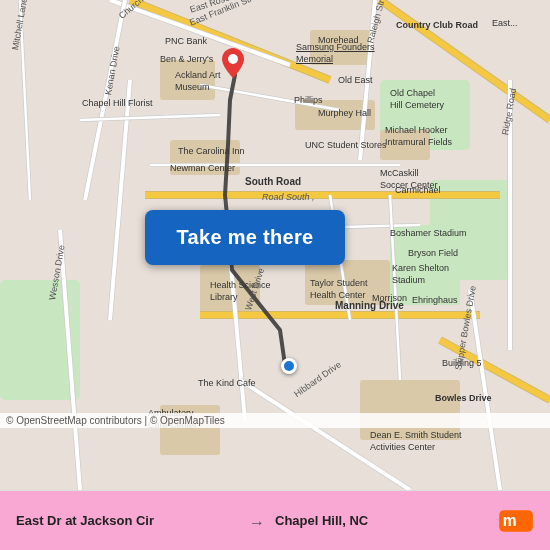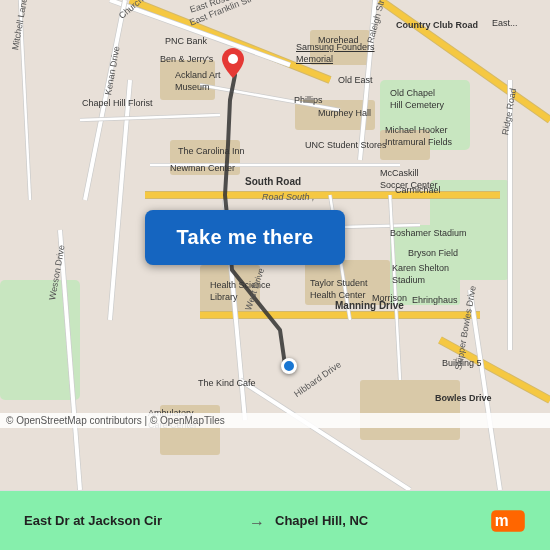--- a/index.html
+++ b/index.html
@@ -86,24 +86,24 @@
       border-radius: 50%;
       border: 3px solid white;
       box-shadow: 0 1px 4px rgba(0,0,0,0.5);
       z-index: 5;
     }
 
     
     #bottom-bar {
       width: 100%;
       height: 60px;
-      background: #86efac;
+      background: #f9a8d4;
       display: flex;
       align-items: center;
-      padding: 0 24px;
+      padding: 0 16px;
       border-top: 1px solid #ddd;
       position: relative;
     }
 
     #from-location {
       font-size: 13px;
       font-weight: 600;
       color: #222;
       flex: 1;
     }
@@ -257,20 +257,21 @@
     <div style="position:absolute;top:228px;left:390px;font-size:9px;color:#333;pointer-events:none;font-family:Arial;">Boshamer Stadium</div>
     <div style="position:absolute;top:248px;left:408px;font-size:9px;color:#333;pointer-events:none;font-family:Arial;">Bryson Field</div>
     <div style="position:absolute;top:263px;left:392px;font-size:9px;color:#333;pointer-events:none;font-family:Arial;line-height:1.3;">Karen Shelton<br>Stadium</div>
     <div style="position:absolute;top:293px;left:352px;font-size:9px;color:#333;pointer-events:none;font-family:Arial;padding-left:20px;">Morrison</div>
     <div style="position:absolute;top:300px;left:335px;font-size:10px;font-weight:700;color:#333;pointer-events:none;font-family:Arial;">Manning Drive</div>
     <div style="position:absolute;top:295px;left:412px;font-size:9px;color:#333;pointer-events:none;font-family:Arial;">Ehringhaus</div>
     <div style="position:absolute;top:378px;left:198px;font-size:9px;color:#333;pointer-events:none;font-family:Arial;">The Kind Cafe</div>
     <div style="position:absolute;top:408px;left:148px;font-size:9px;color:#333;pointer-events:none;font-family:Arial;line-height:1.3;">Ambulatory<br>Care Center</div>
     <div style="position:absolute;top:358px;left:442px;font-size:9px;color:#333;pointer-events:none;font-family:Arial;">Building 5</div>
     <div style="position:absolute;top:393px;left:435px;font-size:9px;font-weight:700;color:#333;pointer-events:none;font-family:Arial;">Bowles Drive</div>
+    <div style="position:absolute;top:430px;left:370px;font-size:9px;color:#333;pointer-events:none;font-family:Arial;line-height:1.3;">Dean E. Smith Student<br>Activities Center</div>
     <div style="position:absolute;top:18px;left:492px;font-size:9px;color:#333;pointer-events:none;font-family:Arial;">East...</div>
     <div style="position:absolute;top:192px;left:262px;font-size:9px;color:#555;pointer-events:none;font-family:Arial;font-style:italic;">Road South ,</div>
 
     <div style="position:absolute;top:12px;left:120px;font-size:9px;color:#555;pointer-events:none;font-family:Arial;transform:rotate(-40deg);transform-origin:left center;white-space:nowrap;">Church Street</div>
     <div style="position:absolute;top:90px;left:108px;font-size:9px;color:#555;pointer-events:none;font-family:Arial;transform:rotate(-80deg);transform-origin:left center;white-space:nowrap;">Kenan Drive</div>
     <div style="position:absolute;top:18px;left:190px;font-size:9px;color:#555;pointer-events:none;font-family:Arial;transform:rotate(-22deg);transform-origin:left center;white-space:nowrap;">East Franklin Street</div>
     <div style="position:absolute;top:5px;left:190px;font-size:9px;color:#555;pointer-events:none;font-family:Arial;transform:rotate(-18deg);transform-origin:left center;white-space:nowrap;">East Rosemary</div>
     <div style="position:absolute;top:130px;left:505px;font-size:9px;color:#555;pointer-events:none;font-family:Arial;transform:rotate(-80deg);transform-origin:left center;white-space:nowrap;">Ridge Road</div>
     <div style="position:absolute;top:295px;left:52px;font-size:9px;color:#555;pointer-events:none;font-family:Arial;transform:rotate(-80deg);transform-origin:left center;white-space:nowrap;">Wesson Drive</div>
     <div style="position:absolute;top:305px;left:248px;font-size:9px;color:#555;pointer-events:none;font-family:Arial;transform:rotate(-72deg);transform-origin:left center;white-space:nowrap;">West Drive</div>

